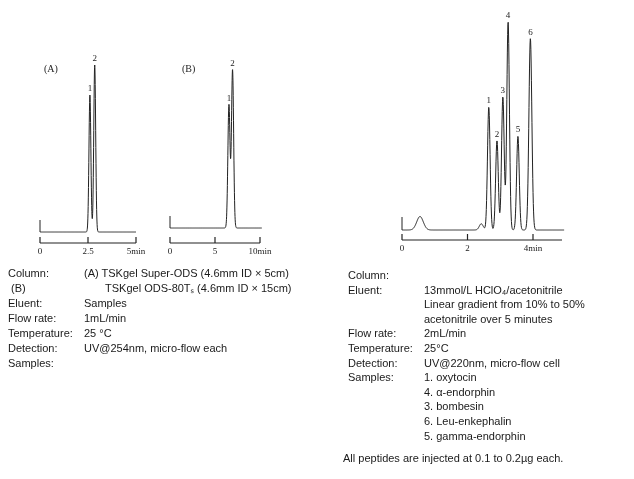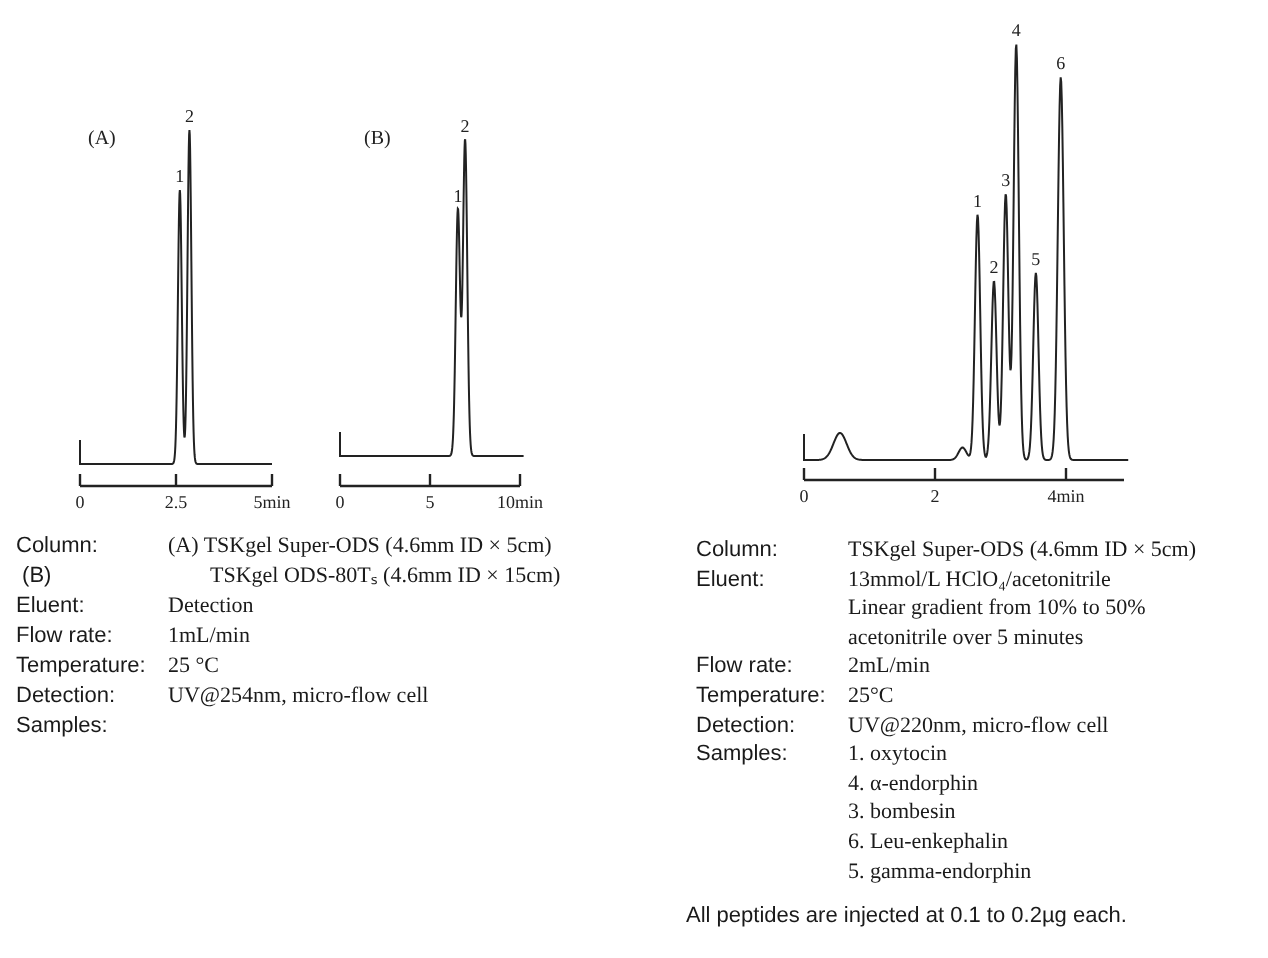--- a/index.html
+++ b/index.html
@@ -16,21 +16,21 @@
   .chart svg text {
     font-family: "Liberation Serif", serif;
     font-size: 9px;
     fill: #222222;
   }
   .chart svg text.panel-label { font-size: 10px; }
   .specs { position: absolute; font-size: 11px; }
   .spec-row { display: flex; height: 15px; line-height: 15px; align-items: flex-end; }
   .specs.right .spec-row { height: 14.6px; line-height: 14.6px; }
   .spec-label { flex: 0 0 76px; white-space: pre; }
-  .spec-value { white-space: pre; font-family: Liberation Serif, serif; }
+  .spec-value { white-space: pre; }
   .spec-value.indent { padding-left: 21px; margin-top: 15px; }
   .footnote {
     position: absolute;
     left: 343px;
     top: 452px;
     font-size: 11px;
     white-space: pre;
   }
 </style>
 </head>
@@ -83,42 +83,41 @@
       <div class="spec-row">
         <span class="spec-label">Column:</span>
         <span class="spec-value">(A) TSKgel Super-ODS (4.6mm ID × 5cm)</span>
       </div>
       <div class="spec-row">
         <span class="spec-label"> (B)</span>
         <span class="spec-value indent">TSKgel ODS-80Tₛ (4.6mm ID × 15cm)</span>
       </div>
       <div class="spec-row">
         <span class="spec-label">Eluent:</span>
-        <span class="spec-value">Detection</span>
+        <span class="spec-value">Samples</span>
       </div>
       <div class="spec-row">
         <span class="spec-label">Flow rate:</span>
         <span class="spec-value">1mL/min</span>
       </div>
       <div class="spec-row">
         <span class="spec-label">Temperature:</span>
         <span class="spec-value">25 °C</span>
       </div>
       <div class="spec-row">
         <span class="spec-label">Detection:</span>
-        <span class="spec-value">UV@254nm, micro-flow cell</span>
+        <span class="spec-value">UV@254nm, micro-flow each</span>
       </div>
       <div class="spec-row">
         <span class="spec-label">Samples:</span>
       </div>
     </div>
   <div class="specs right" id="spec-right" style="left: 348px; top: 268px;">
       <div class="spec-row">
         <span class="spec-label">Column:</span>
-        <span class="spec-value">TSKgel Super-ODS (4.6mm ID × 5cm)</span>
       </div>
       <div class="spec-row">
         <span class="spec-label">Eluent:</span>
         <span class="spec-value">13mmol/L HClO₄/acetonitrile</span>
       </div>
       <div class="spec-row">
         <span class="spec-label"></span>
         <span class="spec-value">Linear gradient from 10% to 50%</span>
       </div>
       <div class="spec-row">

